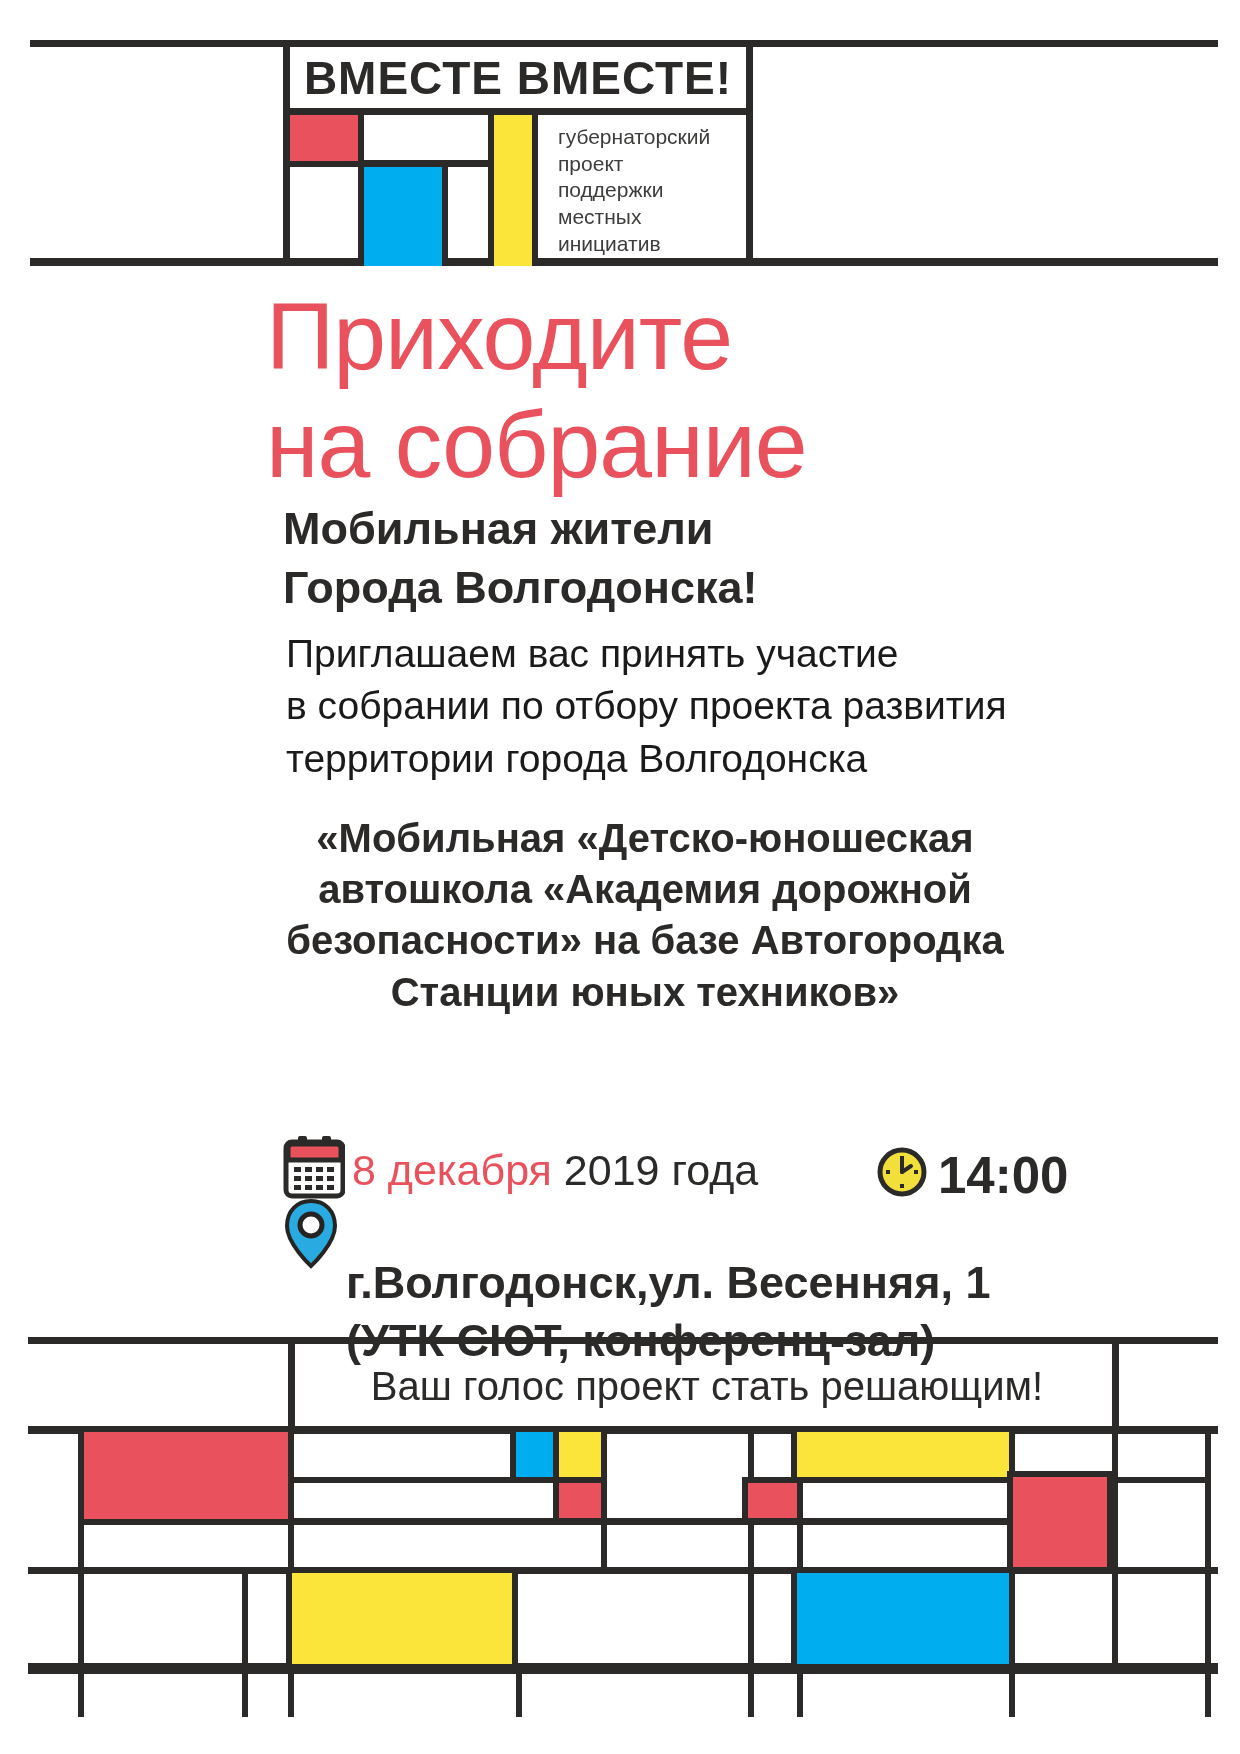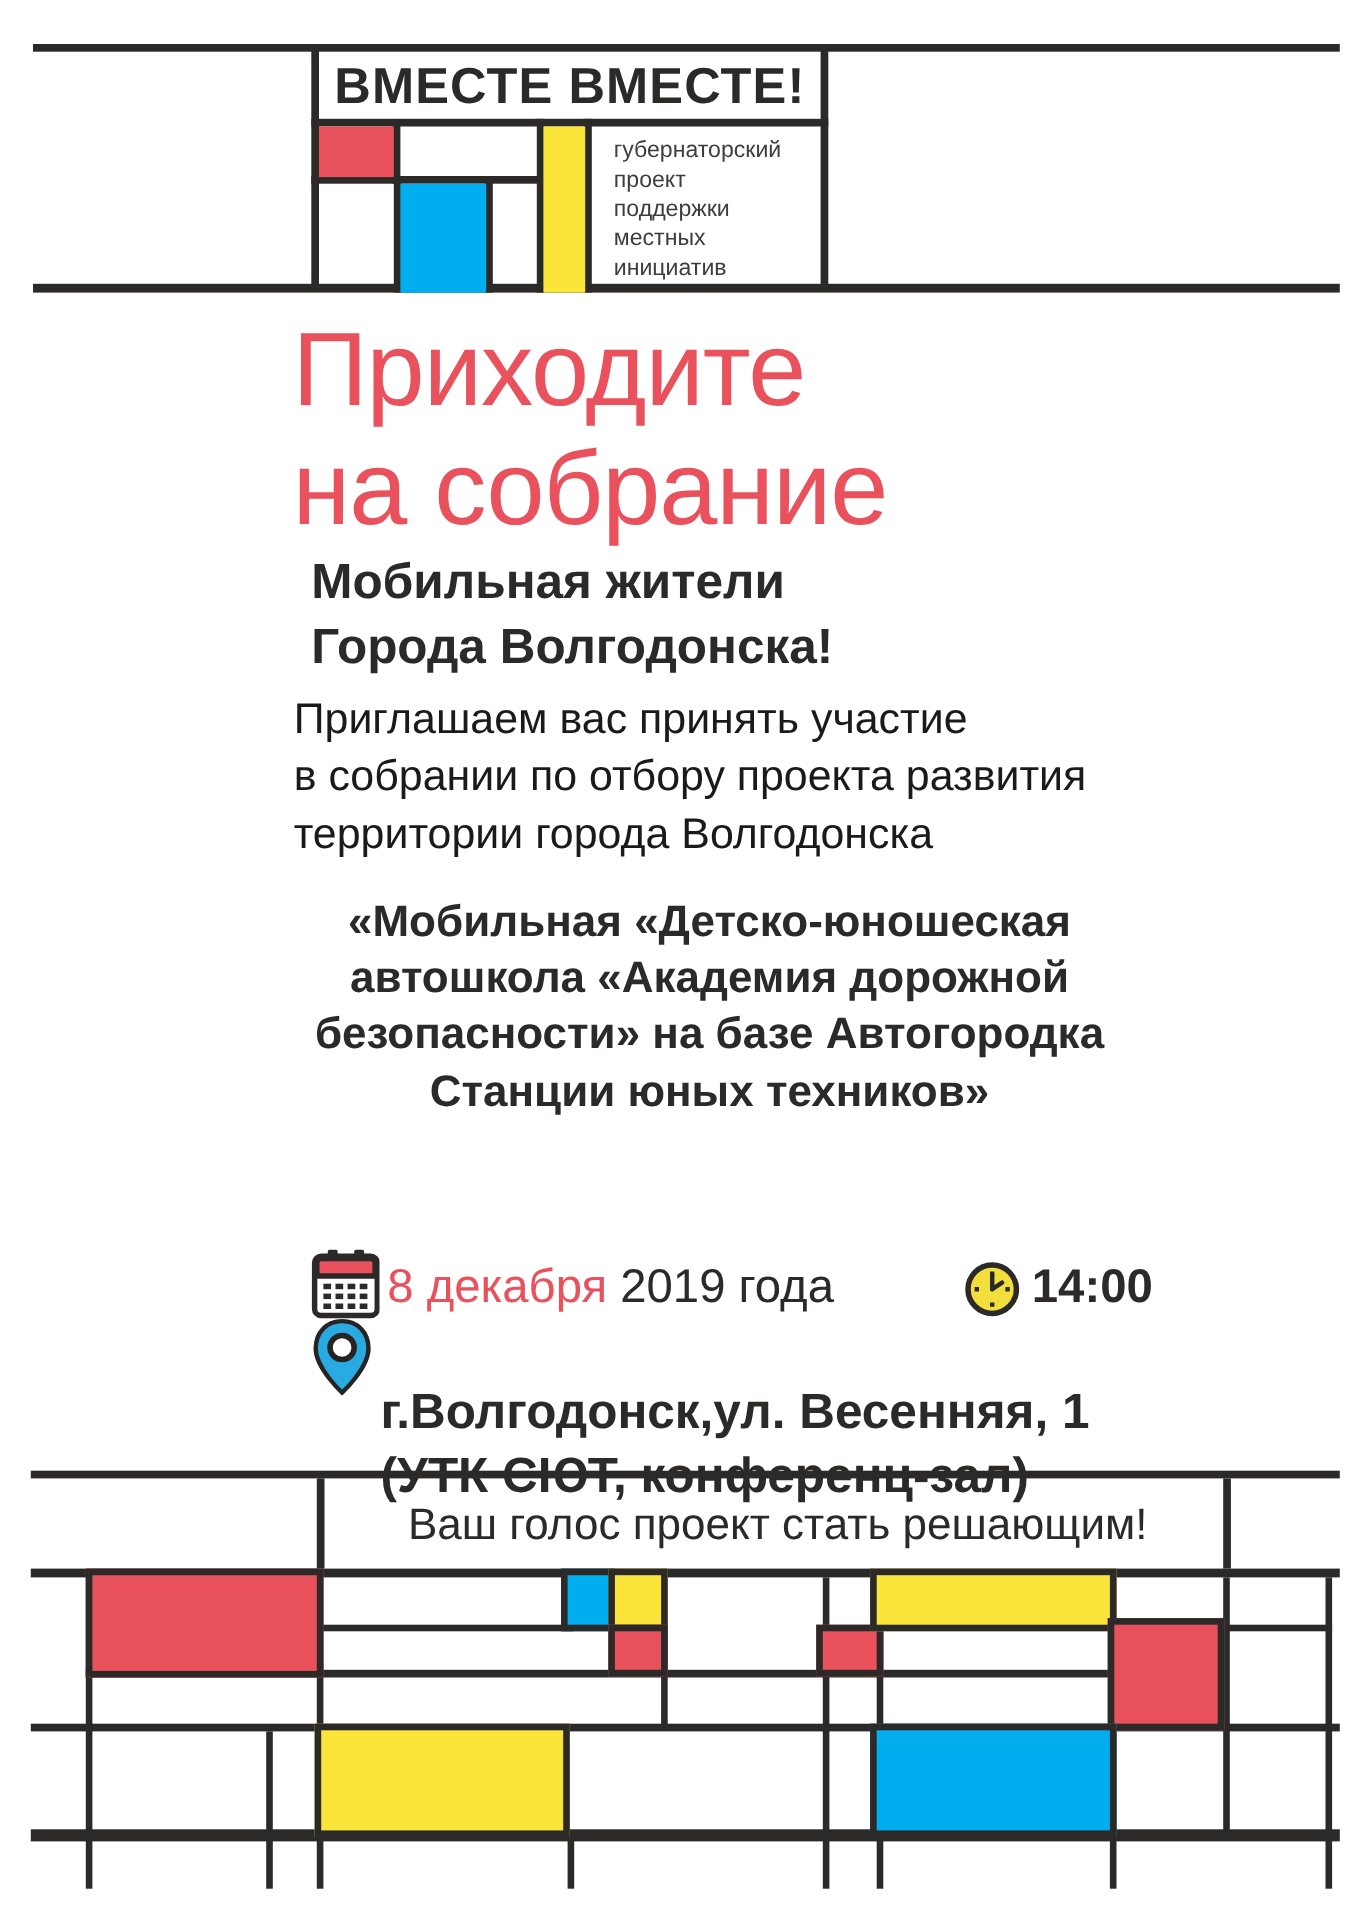--- a/index.html
+++ b/index.html
@@ -32,37 +32,37 @@
     left:266px;top:282px;width:820px;
     font-size:95px;font-weight:400;line-height:1.14;color:var(--red);
     white-space:pre-line;letter-spacing:-1px;
   }
   .greeting{
     left:283px;top:500px;width:700px;
     font-size:45px;font-weight:700;line-height:1.3;color:var(--line);
     white-space:pre-line;
   }
   .invite{
-    left:267px;top:628px;width:760px;
+    left:286px;top:628px;width:760px;
     font-size:39px;font-weight:400;line-height:1.34;color:#1a1a1a;
     white-space:pre-line;
   }
   .project{
     left:250px;top:778px;width:790px;
     font-size:40px;font-weight:700;line-height:1.28;color:var(--line);
     white-space:pre-line;text-align:center;margin-top:35px;
   }
   .meeting-label{
     left:288px;top:1042px;width:600px;
     font-size:38px;font-weight:400;color:#1a1a1a;
   }
   .date-text{left:352px;top:1146px;font-size:43px;font-weight:400;white-space:nowrap;}
   .date-text .d-red{color:var(--red);}
   .date-text .d-black{color:var(--line);}
-  .time-text{left:938px;top:1146px;font-size:43px;font-weight:700;color:var(--line);}
+  .time-text{left:938px;top:1146px;font-size:51px;font-weight:700;color:var(--line);}
   .address{
     left:346px;top:1206px;width:800px;
     font-size:45px;font-weight:700;line-height:1.28;color:var(--line);
     white-space:pre-line;
     margin-top:48px;
   }
   .slogan{
     left:296px;top:1358px;width:822px;height:56px;
     display:flex;align-items:center;justify-content:center;
     font-size:40px;font-weight:400;color:var(--line);white-space:nowrap;

